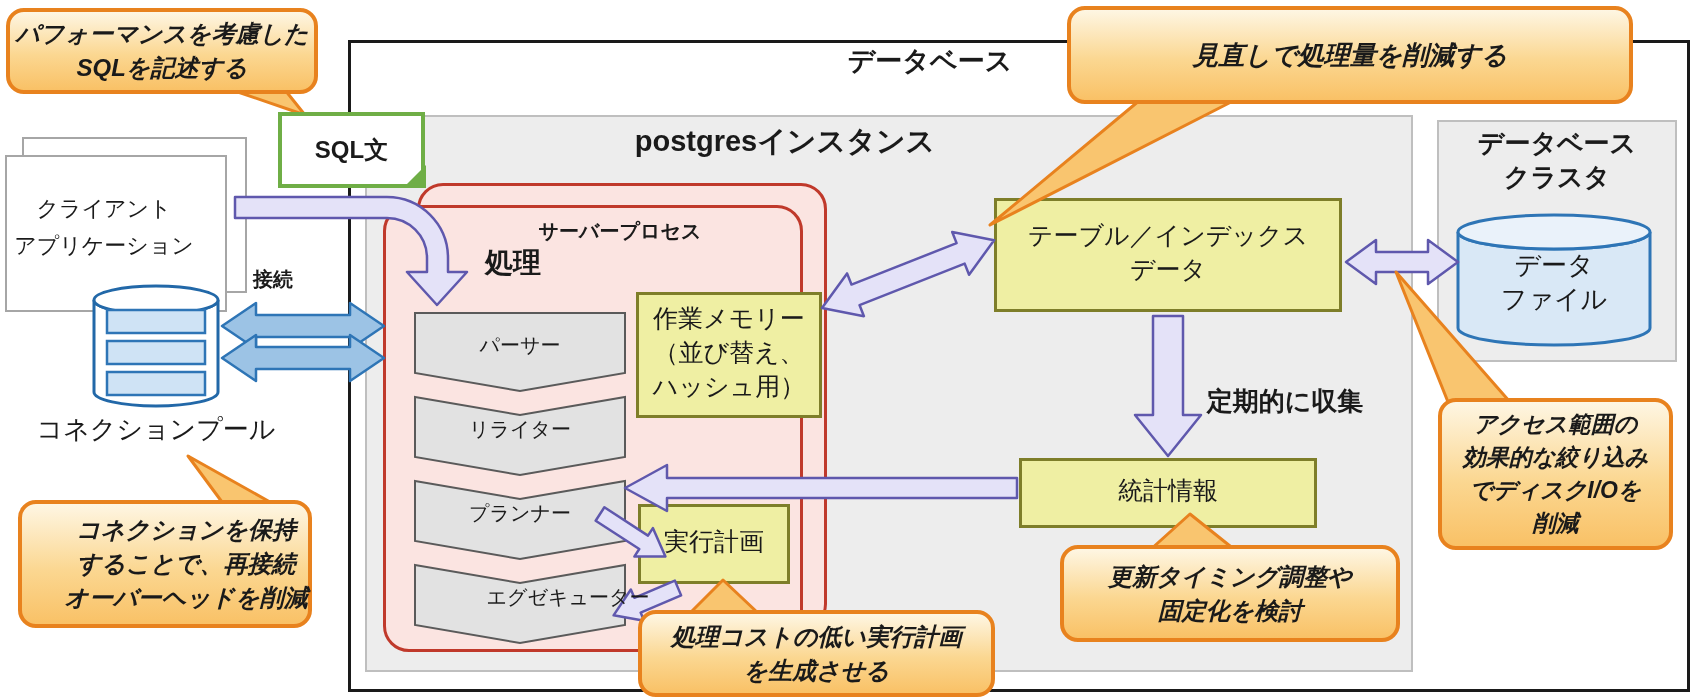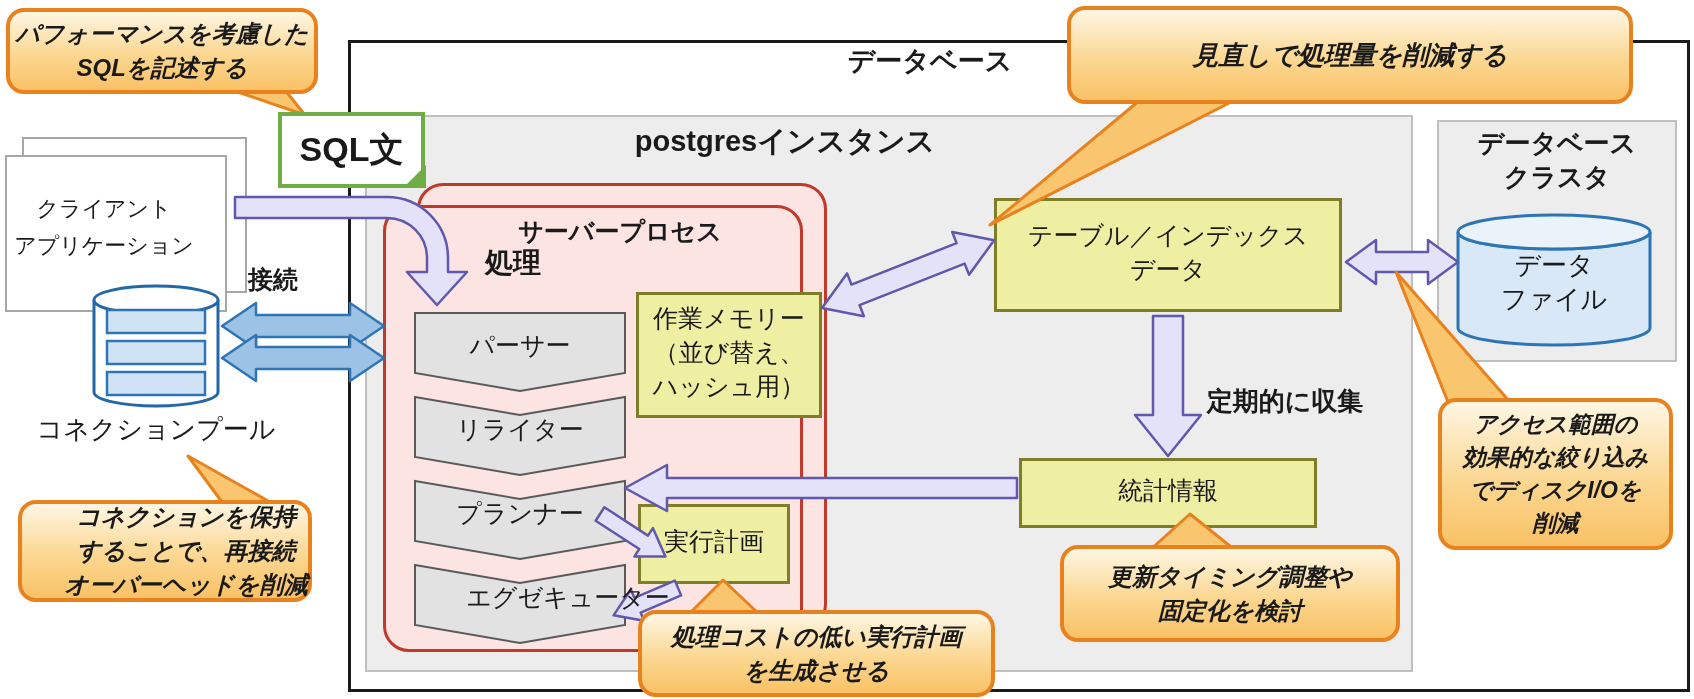--- a/index.html
+++ b/index.html
@@ -5,27 +5,27 @@
   html,body{margin:0;padding:0;background:#fff;}
   .canvas{position:relative;width:1694px;height:699px;background:#ffffff;overflow:hidden;
           font-family:"Liberation Sans","DejaVu Sans",sans-serif;color:#1a1a1a;}
   .box{position:absolute;box-sizing:border-box;}
   .db-box{border:3px solid #1a1a1a;background:#ffffff;}
   .gray-box{background:#EDEDED;border:2px solid #BFBFBF;}
   .pink-box{background:#FBE4E1;border:3px solid #C0392B;border-radius:26px;}
   .yellow-box{background:#EFEFA3;border:3px solid #7E7E29;display:flex;flex-direction:column;
               justify-content:center;text-align:center;font-size:25px;line-height:34px;font-family:Liberation Mono, monospace;}
   .white-note{background:#ffffff;border:4px solid #6FAE46;display:flex;align-items:center;
-              justify-content:center;font-size:34px;font-weight:bold;}
+              justify-content:center;font-size:24px;font-weight:bold;}
   .client-box{background:#ffffff;border:2px solid #A6A6A6;}
   .callout{position:absolute;box-sizing:border-box;border:4px solid #E8821E;border-radius:18px;
            background:linear-gradient(180deg,#FEF6E3 0%,#FBD791 55%,#F9C166 100%);
            display:flex;flex-direction:column;justify-content:center;text-align:center;
            font-weight:bold;font-size:24px;line-height:34px;font-style:italic;}
-  .lbl{position:absolute;text-align:center;font-size:25px;line-height:34px;}
+  .lbl{position:absolute;text-align:center;font-size:20px;line-height:34px;}
   .bold{font-weight:bold;}
   .fold{position:absolute;left:403px;top:165px;width:23px;height:23px;background:#6FAE46;
         clip-path:polygon(0 100%,100% 100%,100% 0);}
   svg{position:absolute;left:0;top:0;}
 </style>
 </head>
 <body>
 
 <div class="canvas">
 
@@ -130,21 +130,21 @@
 
   <div class="callout" style="left:6px;top:8px;width:312px;height:86px;">
     <div>パフォーマンスを考慮した</div>
     <div>SQLを記述する</div>
   </div>
 
   <div class="callout" style="left:1067px;top:6px;width:566px;height:98px;font-size:26px;line-height:38px;">
     <div>見直しで処理量を削減する</div>
   </div>
 
-  <div class="callout" style="left:18px;top:500px;width:294px;height:102px;padding-left:42px;">
+  <div class="callout" style="left:18px;top:500px;width:294px;height:128px;padding-left:42px;">
     <div>コネクションを保持</div>
     <div>することで、再接続</div>
     <div>オーバーヘッドを削減</div>
   </div>
 
   <div class="callout" style="left:1438px;top:398px;width:235px;height:152px;font-size:23px;line-height:33px;">
     <div>アクセス範囲の</div>
     <div>効果的な絞り込み</div>
     <div>でディスクI/Oを</div>
     <div>削減</div>

